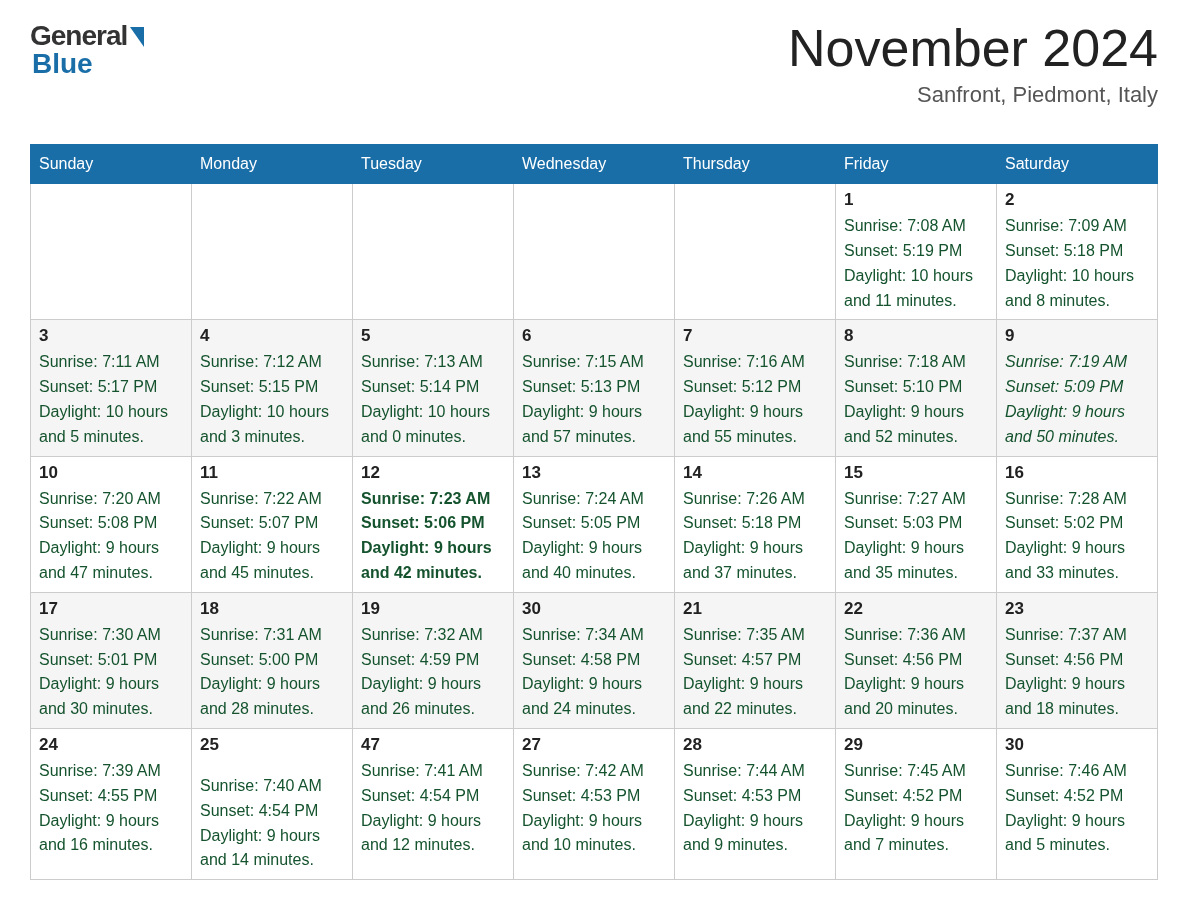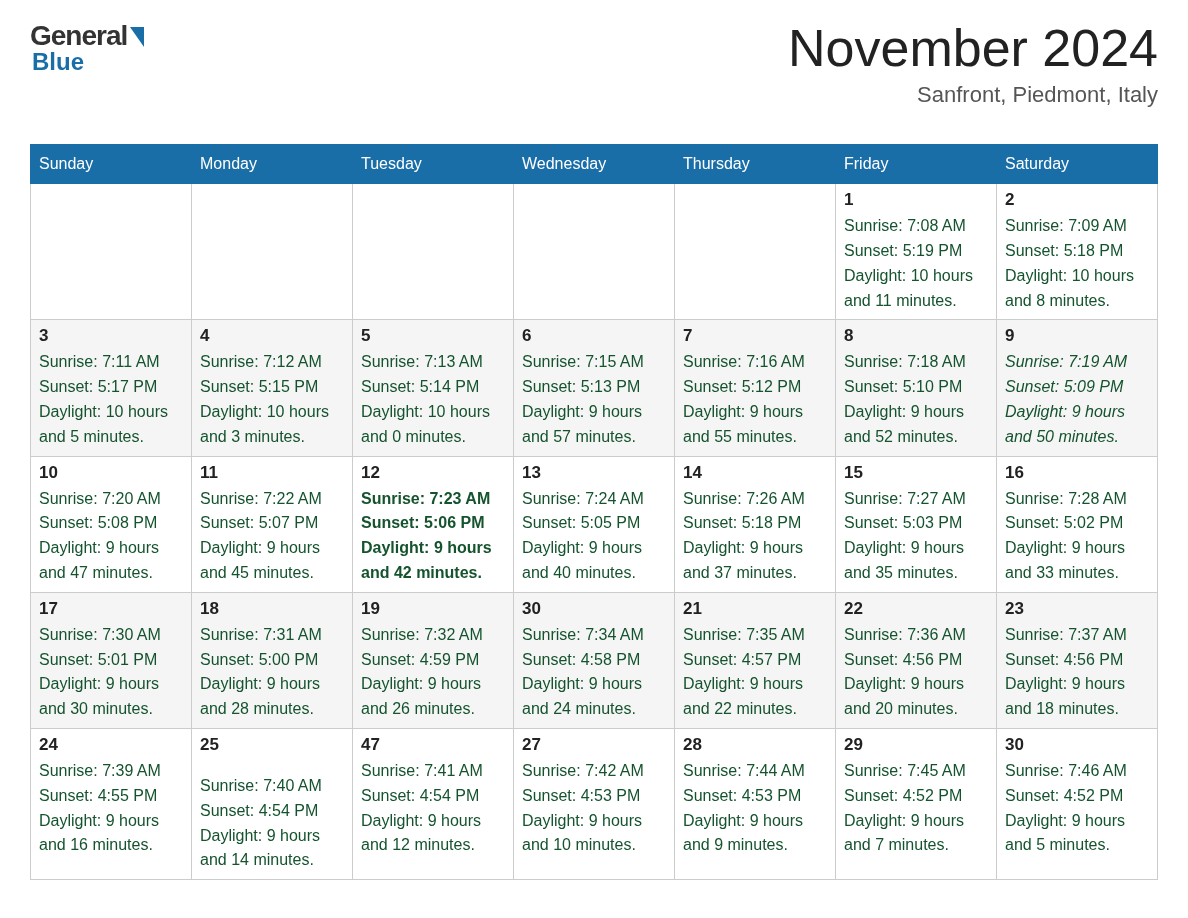--- a/index.html
+++ b/index.html
@@ -34,21 +34,21 @@
     }
     .logo-arrow {
       width: 0;
       height: 0;
       border-left: 14px solid transparent;
       border-top: 20px solid #1a6ea8;
       margin-left: 3px;
       margin-top: 2px;
     }
     .logo-blue {
-      font-size: 24px;
+      font-size: 28px;
       font-weight: bold;
       color: #1a6ea8;
       margin-top: -4px;
       padding-left: 2px;
     }
     .title-section {
       text-align: right;
     }
     .month-title {
       font-size: 52px;

